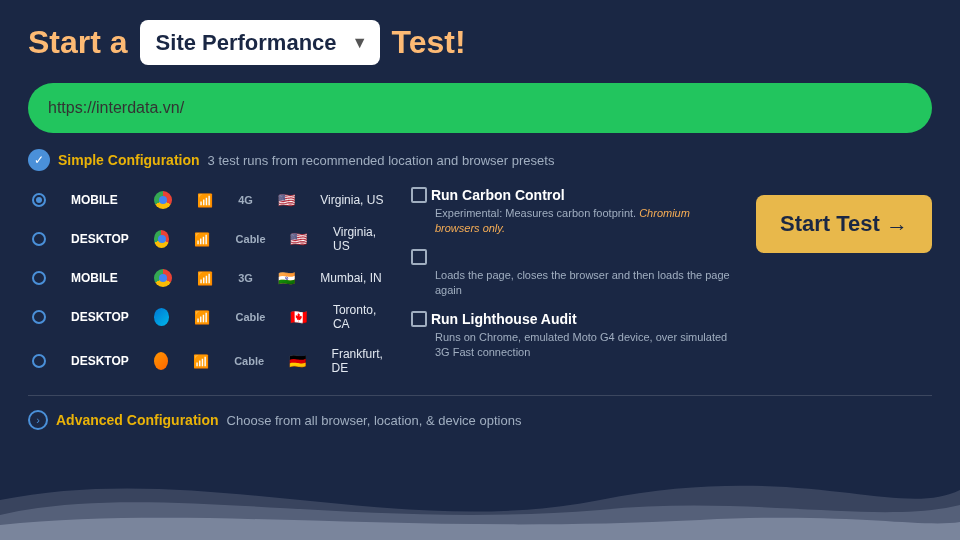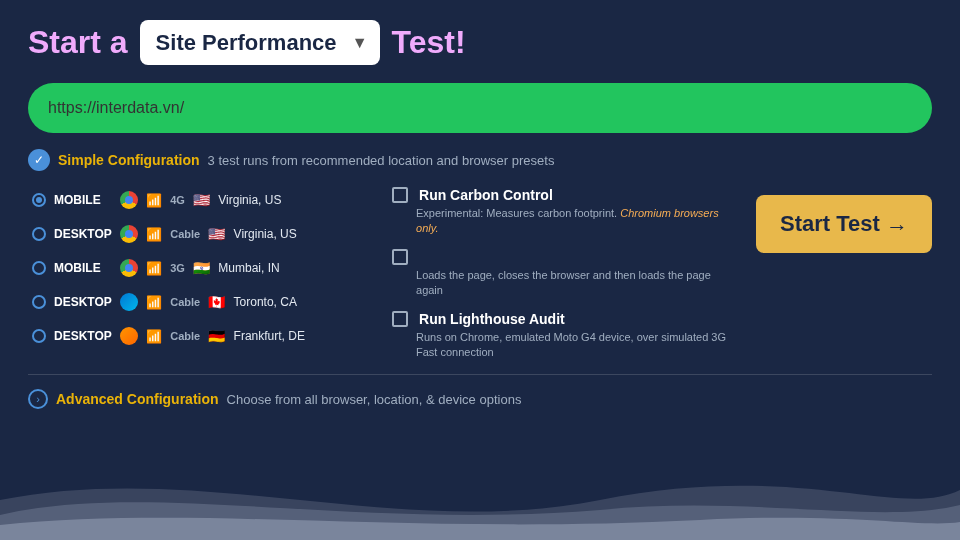--- a/index.html
+++ b/index.html
@@ -22,21 +22,21 @@
     .header-row {
       display: flex;
       align-items: center;
       gap: 12px;
       margin-bottom: 18px;
     }
 
     .header-text {
       font-size: 32px;
       font-weight: 700;
-      color: #f0abfc;
+      color: #fdba74;
       text-align: center;
     }
 
     .dropdown-container {
       position: relative;
       display: inline-flex;
       align-items: center;
     }
 
     .test-type-dropdown {
@@ -118,21 +118,21 @@
     
     .browser-list {
       display: flex;
       flex-direction: column;
       gap: 4px;
     }
 
     .browser-row {
       display: flex;
       align-items: center;
-      gap: 8px;
+      gap: 25px;
       padding: 6px 4px;
       font-size: 13px;
       color: white;
     }
 
     .radio-dot {
       width: 14px;
       height: 14px;
       border-radius: 50%;
       border: 2px solid #4a90d9;
@@ -187,21 +187,21 @@
 
     .option-item {
       display: flex;
       flex-direction: column;
       gap: 3px;
     }
 
     .option-row {
       display: flex;
       align-items: center;
-      gap: 11px;
+      gap: 4px;
       text-align: center;
     }
 
     .checkbox {
       width: 16px;
       height: 16px;
       border: 2px solid #a0aec0;
       background: transparent;
       border-radius: 2px;
       flex-shrink: 0;

